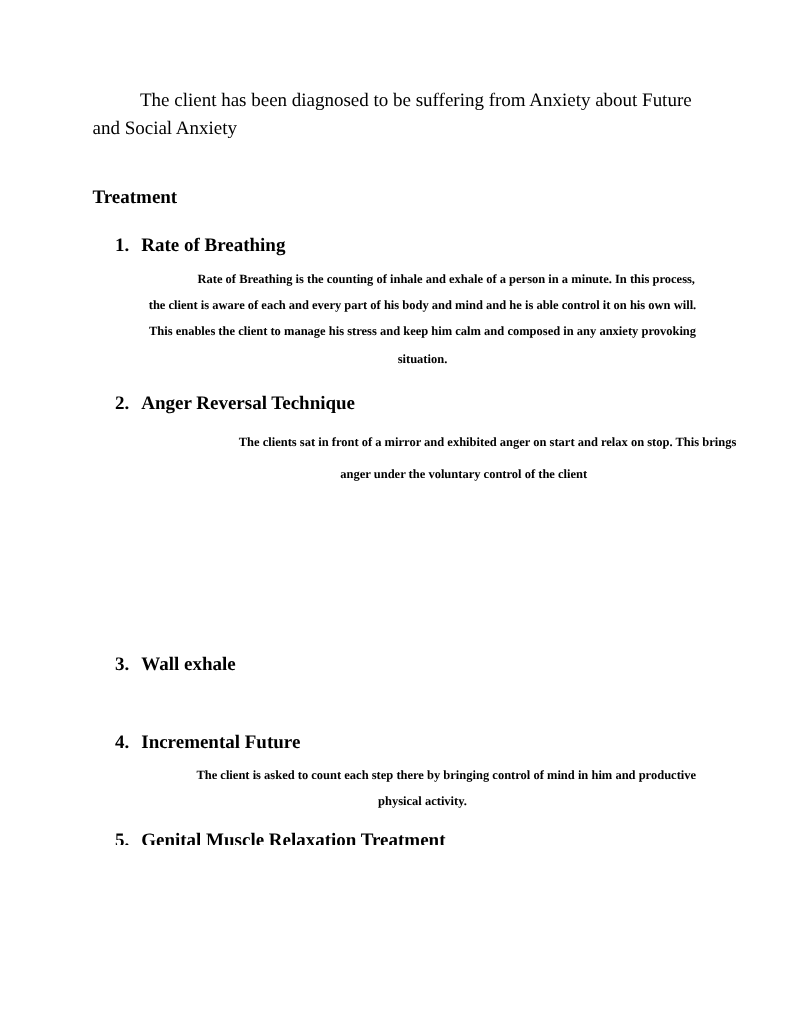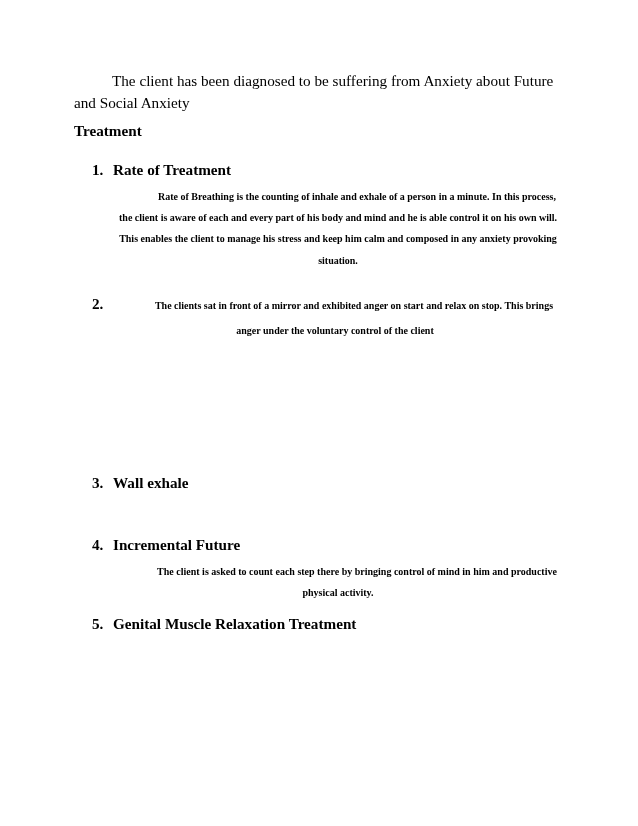--- a/index.html
+++ b/index.html
@@ -31,21 +31,21 @@
     line-height: 21.5px;
     text-align: left;
     text-indent: 38px;
     margin: 0 0 0 0;
     width: 492px;
   }
   .section-heading {
     font-size: 15.2px;
     font-weight: bold;
     line-height: 20px;
-    margin: 8px 0 0 0;
+    margin: 35px 0 0 0;
   }
   ol.treatment-list {
     list-style: none;
     margin: 18px 0 0 0;
     padding: 0;
     width: 492px;
   }
   ol.treatment-list > li {
     position: relative;
     padding-left: 39px;
@@ -71,20 +71,21 @@
     text-indent: 38px;
     text-align: center;
     margin: 5px 0 0 0;
     width: 450px;
     font-weight: bold;
   }
   .item-body.loose {
     line-height: 25.5px;
     margin-top: 8px;
     width: 444px;
+    margin-left: 36px;
   }
   .gap-xl { height: 128px; }
   .gap-md { height: 40px; }
   .gap-sm { height: 14px; }
   .gap-xs { height: 10px; }
 
   .page-badge {
     position: absolute;
     left: 562px;
     top: 752px;
@@ -135,28 +136,29 @@
   <div class="content">
 
     <p class="intro-para">The client has been diagnosed to be suffering from Anxiety about Future and Social Anxiety</p>
 
     <div class="section-heading">Treatment</div>
 
     <ol class="treatment-list">
 
       <li>
         <span class="item-number">1.</span>
-        <div class="item-title">Rate of Treatment</div>
+        <div class="item-title">Rate of Breathing</div>
         <p class="item-body">Rate of Breathing is the counting of inhale and exhale of a person in a minute. In this process, the client is aware of each and every part of his body and mind and he is able control it on his own will. This enables the client to manage his stress and keep him calm and composed in any anxiety provoking situation.</p>
       </li>
 
       <div class="gap-sm"></div>
 
       <li>
         <span class="item-number">2.</span>
+        <div class="item-title">Anger Reversal Technique</div>
         <p class="item-body loose">The clients sat in front of a mirror and exhibited anger on start and relax on stop. This brings anger under the voluntary control of the client</p>
       </li>
 
       <div class="gap-xl"></div>
 
       <li>
         <span class="item-number">3.</span>
         <div class="item-title">Wall exhale</div>
       </li>
 

